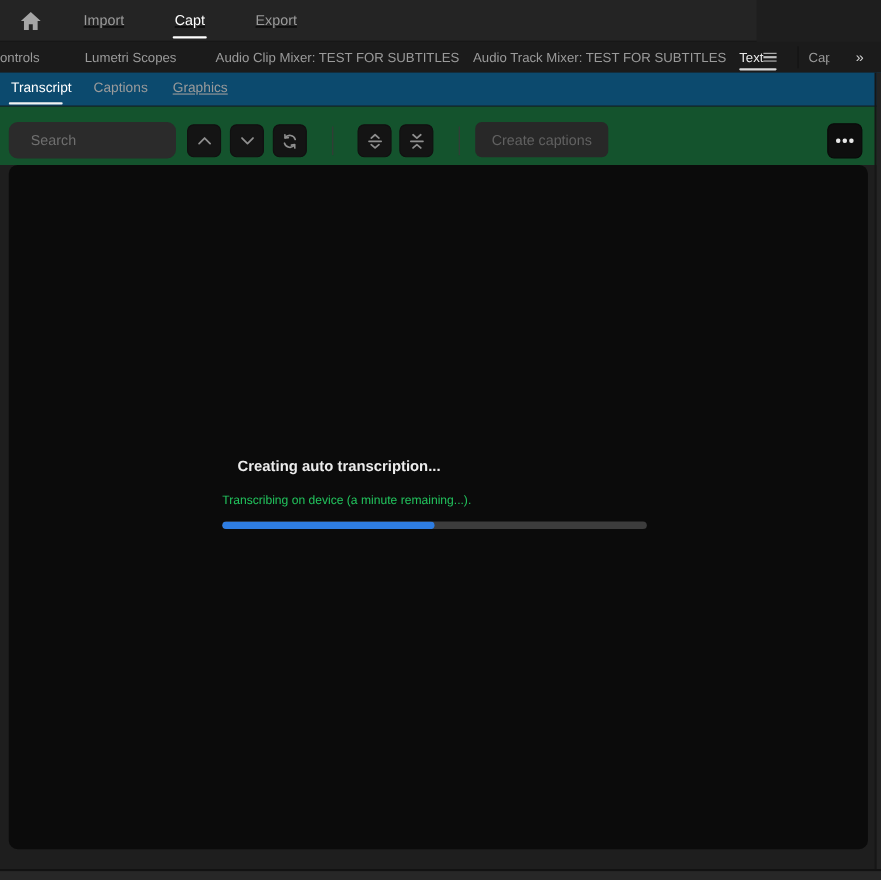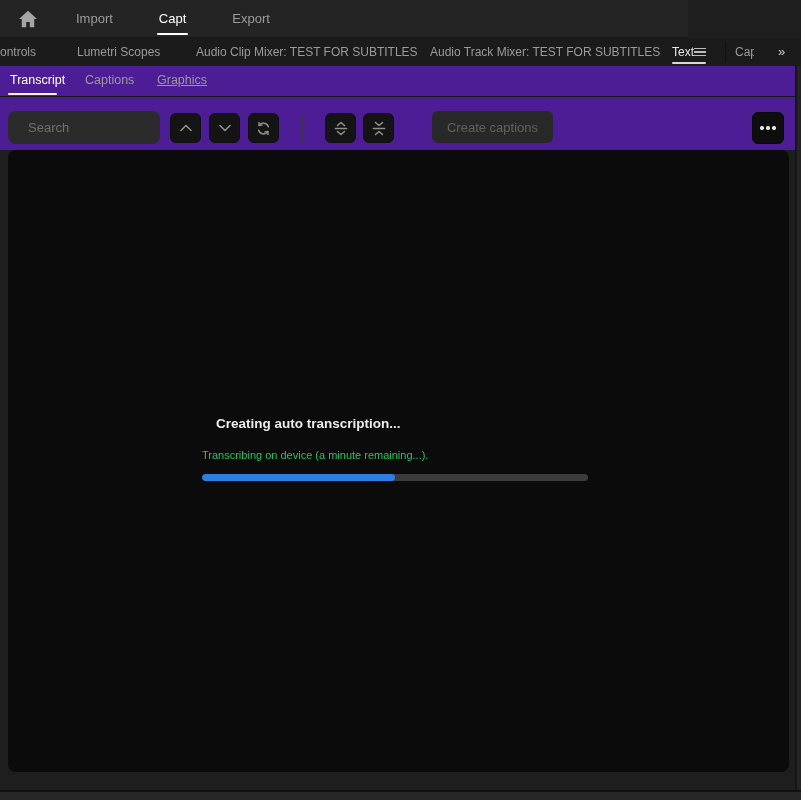--- a/index.html
+++ b/index.html
@@ -1,47 +1,47 @@
 <!DOCTYPE html>
 <html><head>
 <meta charset="utf-8">
 <style>
   * { margin:0; padding:0; box-sizing:border-box; }
   html,body { width:801px; height:800px; background:#1e1e1e; font-family:"Liberation Sans",sans-serif; overflow:hidden; }
   .stage { position:relative; width:801px; height:800px; background:#1e1e1e; }
 
   
-  .topbar { position:absolute; top:0; left:0; width:688px; height:38px; background:#242424; border-bottom:1px solid #161616; display:flex; align-items:center; }
+  .topbar { position:absolute; top:0; left:0; width:688px; height:38px; background:#242424; border-bottom:1px solid #161616; display:flex; align-items:center;text-decoration:underline; }
   .home-btn { width:44px; height:38px; display:flex; align-items:center; justify-content:center; cursor:pointer; margin-left:6px; }
   .home-btn svg { fill:#a6a6a6; }
   .topnav { display:flex; margin-left:14px; height:38px; }
   .topnav-item { position:relative; height:38px; line-height:38px; padding:0 12px; margin-right:22px; font-size:13px; color:#9b9b9b; cursor:pointer; }
   .topnav-item.active { color:#ffffff; }
   .topnav-item.active::after { content:""; position:absolute; left:10px; right:10px; bottom:3px; height:2px; background:#ffffff; border-radius:1px; }
 
   
   .tabstrip { position:absolute; top:38px; left:0; width:801px; height:28px; background:#1b1b1b; font-size:12px; color:#9b9b9b; }
   .ptab { position:absolute; top:0; height:28px; line-height:28px; white-space:nowrap; cursor:pointer; }
   .ptab-active-wrap { position:absolute; top:0; left:672px; height:28px; display:flex; align-items:center; cursor:pointer; }
   .ptab-active-wrap .lbl { color:#e8e8e8; font-size:12px; line-height:28px; }
   .ptab-active-wrap::after { content:""; position:absolute; left:0; right:0; bottom:2px; height:2px; background:#d8d8d8; border-radius:1px; }
   .hamburger { display:inline-block; width:12px; }
   .hamburger span { display:block; height:1.5px; background:#bdbdbd; margin:2.2px 0; }
   .ptab-clipped { position:absolute; left:735px; top:0; width:19px; height:28px; line-height:28px; overflow:hidden; cursor:pointer; }
   .tab-overflow { position:absolute; left:778px; top:0; height:28px; line-height:27px; color:#cfcfcf; font-size:13px; letter-spacing:-2px; cursor:pointer; }
   .tabstrip-sep { position:absolute; left:725px; top:4px; width:1px; height:20px; background:#131313; }
 
   
-  .subtabs { position:absolute; top:66px; left:0; width:801px; height:31px; background:#4c1d95; border-bottom:1px solid #151515; }
+  .subtabs { position:absolute; top:66px; left:0; width:801px; height:31px; background:#0c4a6e; border-bottom:1px solid #151515; }
   .subtab { position:absolute; top:0; height:30px; line-height:28px; font-size:12.5px; color:#9b9b9b; cursor:pointer; }
   .subtab.active { color:#ffffff; }
   .subtab.active::after { content:""; position:absolute; left:-2px; right:8px; bottom:1px; height:2.5px; background:#f2f2f2; border-radius:1px; }
 
   
-  .toolbar { position:absolute; top:97px; left:0; width:801px; height:53px; background:#4c1d95; }
+  .toolbar { position:absolute; top:97px; left:0; width:801px; height:53px; background:#14532d; }
   .searchbox { position:absolute; left:8px; top:14px; width:152px; height:33px; background:#2b2b2b; border-radius:8px; display:flex; align-items:center; }
   .searchbox svg { margin-left:11px; stroke:#9a9a9a; }
   .searchbox input { flex:1; height:100%; background:transparent; border:none; outline:none; color:#d8d8d8; font-size:13px; padding-left:9px; font-family:"Liberation Sans",sans-serif; }
   .searchbox input::placeholder { color:#6f6f6f; }
   .tbtn { position:absolute; top:16px; width:31px; height:30px; background:#141414; border:1px solid #101010; border-radius:6px; display:flex; align-items:center; justify-content:center; cursor:pointer; }
   .tbtn svg { stroke:#8f8f8f; fill:none; stroke-width:1.6; stroke-linecap:round; stroke-linejoin:round; }
   .tdiv { position:absolute; top:18px; width:1px; height:26px; background:#3a3a3a; }
   .create-captions { position:absolute; left:432px; top:14px; width:121px; height:32px; background:#282828; border:none; border-radius:6px; color:#616161; font-size:13px; font-family:"Liberation Sans",sans-serif; cursor:default; }
   .more-btn { position:absolute; left:752px; top:15px; width:32px; height:32px; background:#0e0e0e; border:1px solid #090909; border-radius:6px; display:flex; align-items:center; justify-content:center; gap:2.5px; cursor:pointer; }
   .more-btn i { width:3.5px; height:3.5px; border-radius:50%; background:#e8e8e8; }

